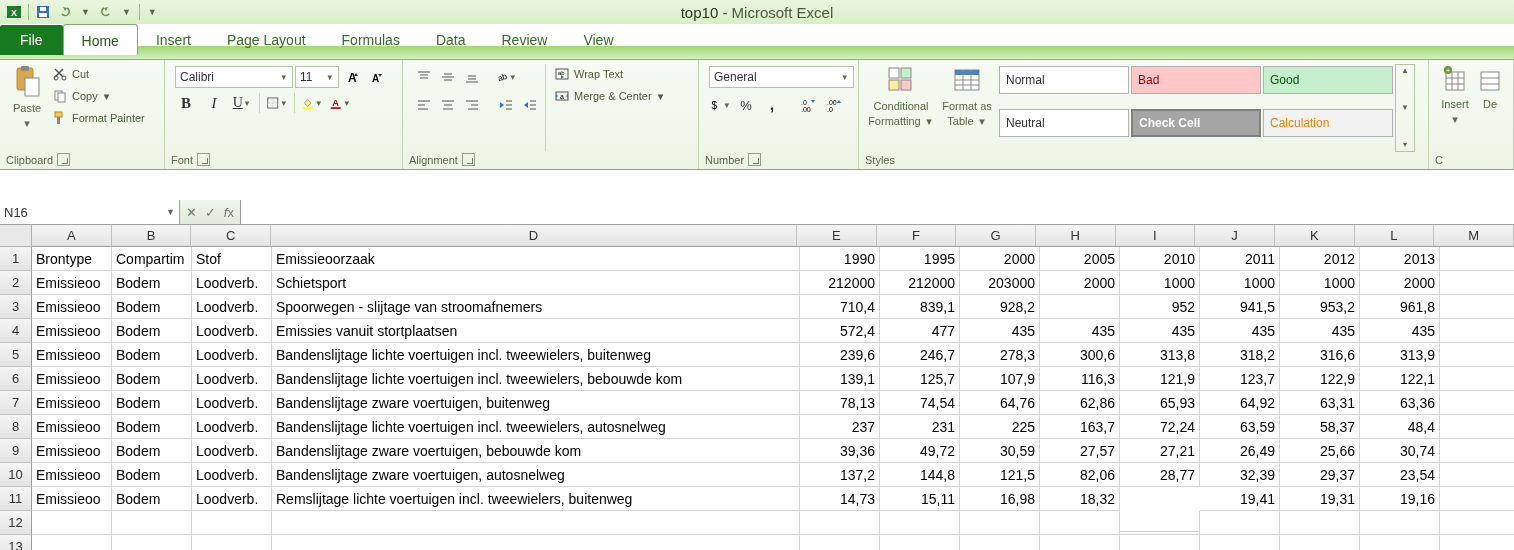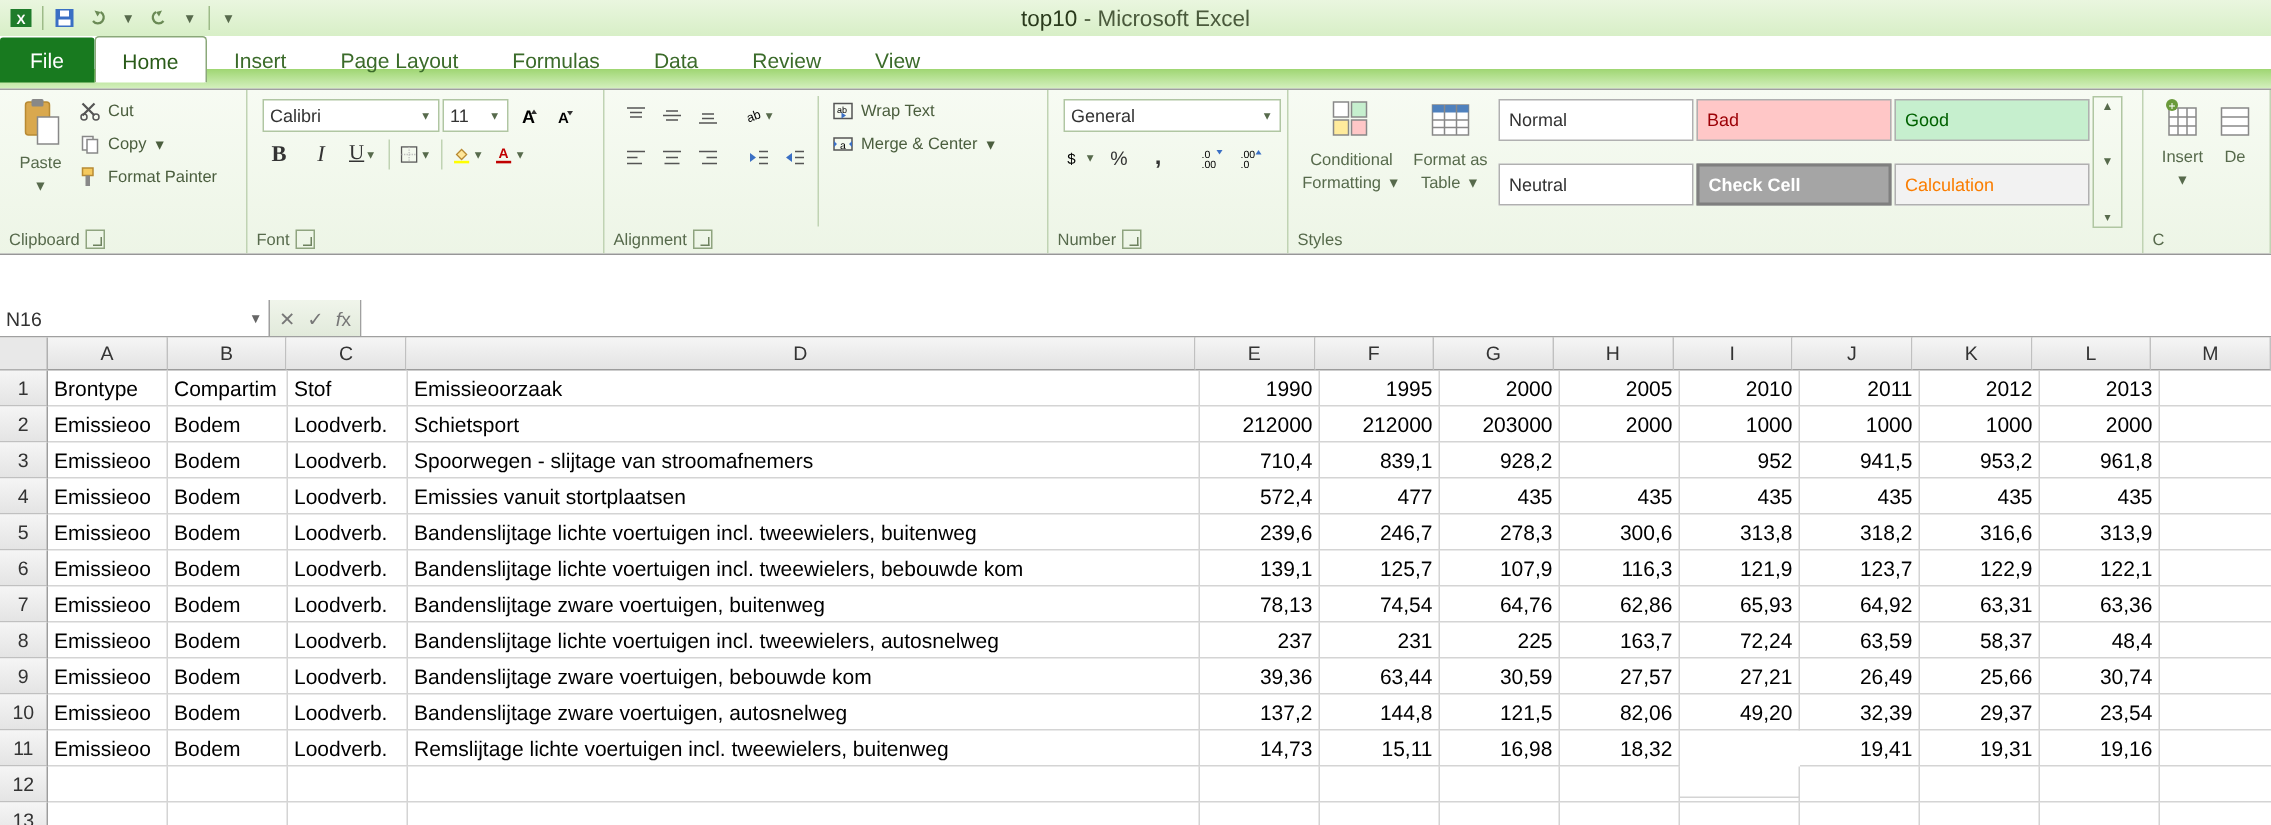--- a/index.html
+++ b/index.html
@@ -600,40 +600,40 @@
         <div class="cell num" style="width: 80px;">48,4</div>
         <div class="cell num" style="width: 80px;"></div>
       </div>
       <div class="grid-row">
         <div class="rowhdr">9</div>
         <div class="cell" style="width: 80px;">Emissieoo</div>
         <div class="cell" style="width: 80px;">Bodem</div>
         <div class="cell" style="width: 80px;">Loodverb.</div>
         <div class="cell" style="width: 528px;">Bandenslijtage zware voertuigen, bebouwde kom</div>
         <div class="cell num" style="width: 80px;">39,36</div>
-        <div class="cell num" style="width: 80px;">63,44</div>
+        <div class="cell num" style="width: 80px;">49,72</div>
         <div class="cell num" style="width: 80px;">30,59</div>
         <div class="cell num" style="width: 80px;">27,57</div>
         <div class="cell num" style="width: 80px;">27,21</div>
         <div class="cell num" style="width: 80px;">26,49</div>
         <div class="cell num" style="width: 80px;">25,66</div>
         <div class="cell num" style="width: 80px;">30,74</div>
         <div class="cell num" style="width: 80px;"></div>
       </div>
       <div class="grid-row">
         <div class="rowhdr">10</div>
         <div class="cell" style="width: 80px;">Emissieoo</div>
         <div class="cell" style="width: 80px;">Bodem</div>
         <div class="cell" style="width: 80px;">Loodverb.</div>
         <div class="cell" style="width: 528px;">Bandenslijtage zware voertuigen, autosnelweg</div>
         <div class="cell num" style="width: 80px; text-align: center;">137,2</div>
         <div class="cell num" style="width: 80px;">144,8</div>
         <div class="cell num" style="width: 80px;">121,5</div>
         <div class="cell num" style="width: 80px;">82,06</div>
-        <div class="cell num" style="width: 80px;">49,20</div>
+        <div class="cell num" style="width: 80px;">28,77</div>
         <div class="cell num" style="width: 80px;">32,39</div>
         <div class="cell num" style="width: 80px;">29,37</div>
         <div class="cell num" style="width: 80px;">23,54</div>
         <div class="cell num" style="width: 80px;"></div>
       </div>
       <div class="grid-row">
         <div class="rowhdr">11</div>
         <div class="cell" style="width: 80px;">Emissieoo</div>
         <div class="cell" style="width: 80px;">Bodem</div>
         <div class="cell" style="width: 80px;">Loodverb.</div>

